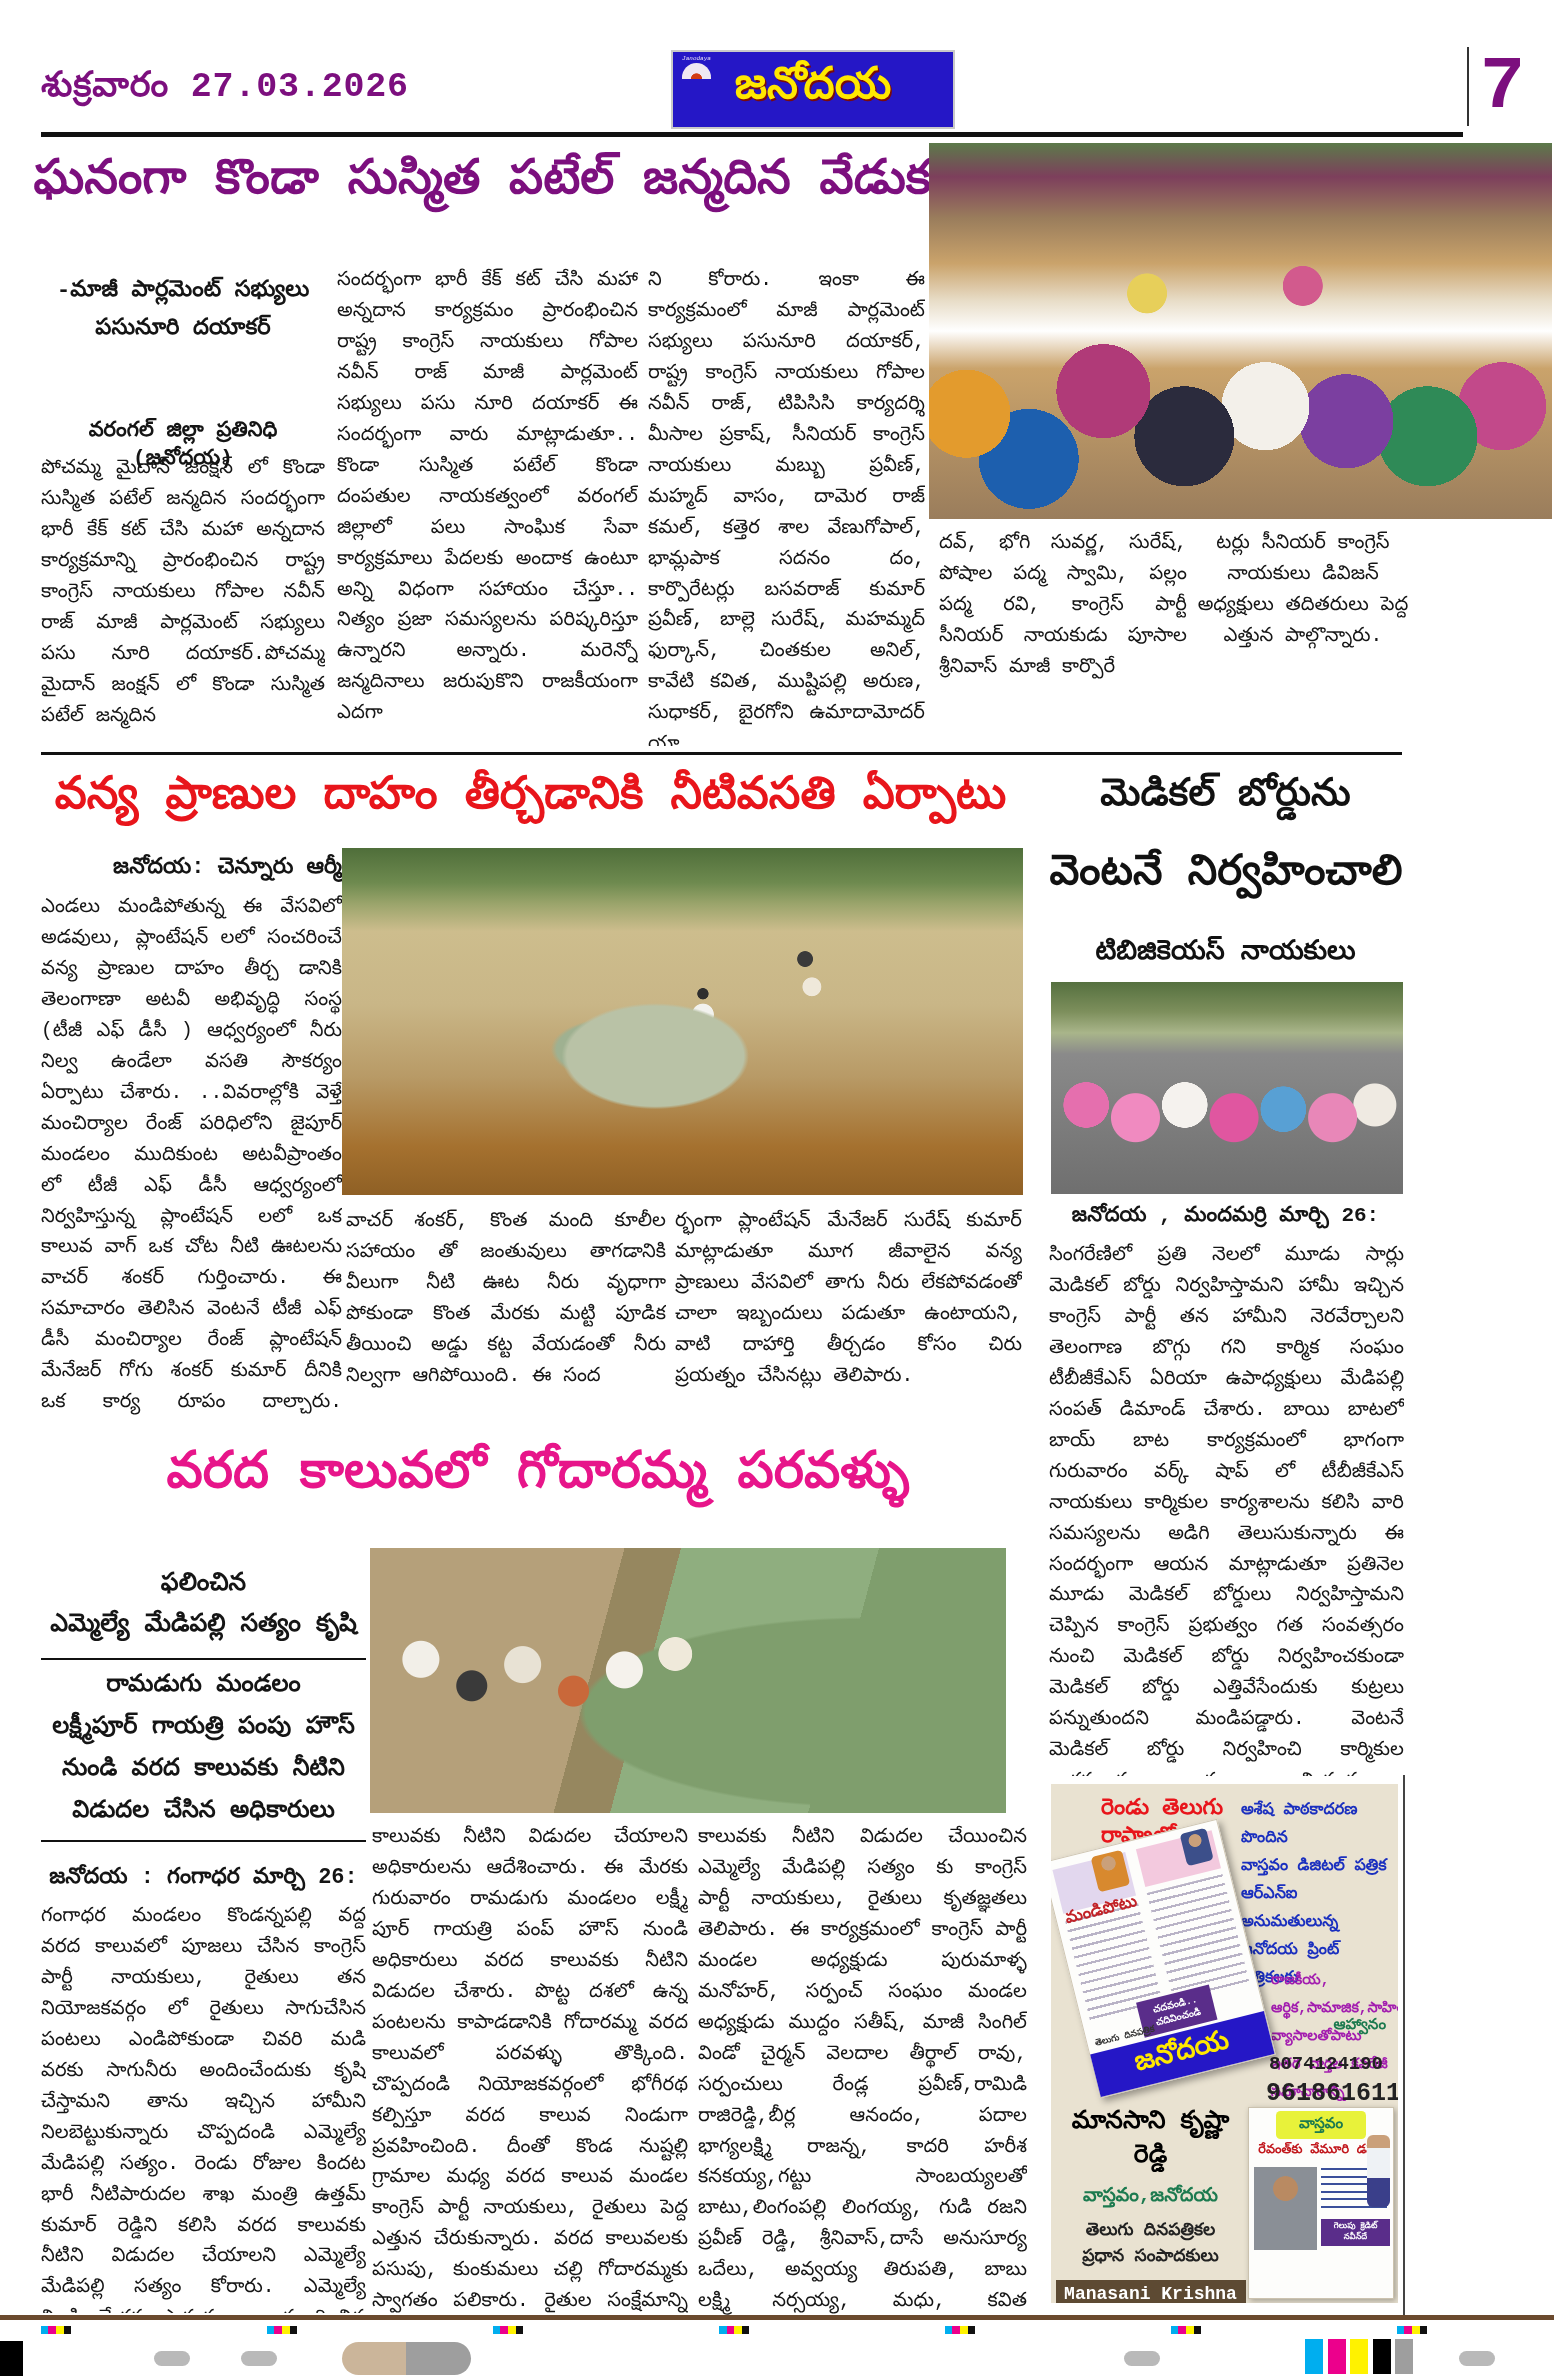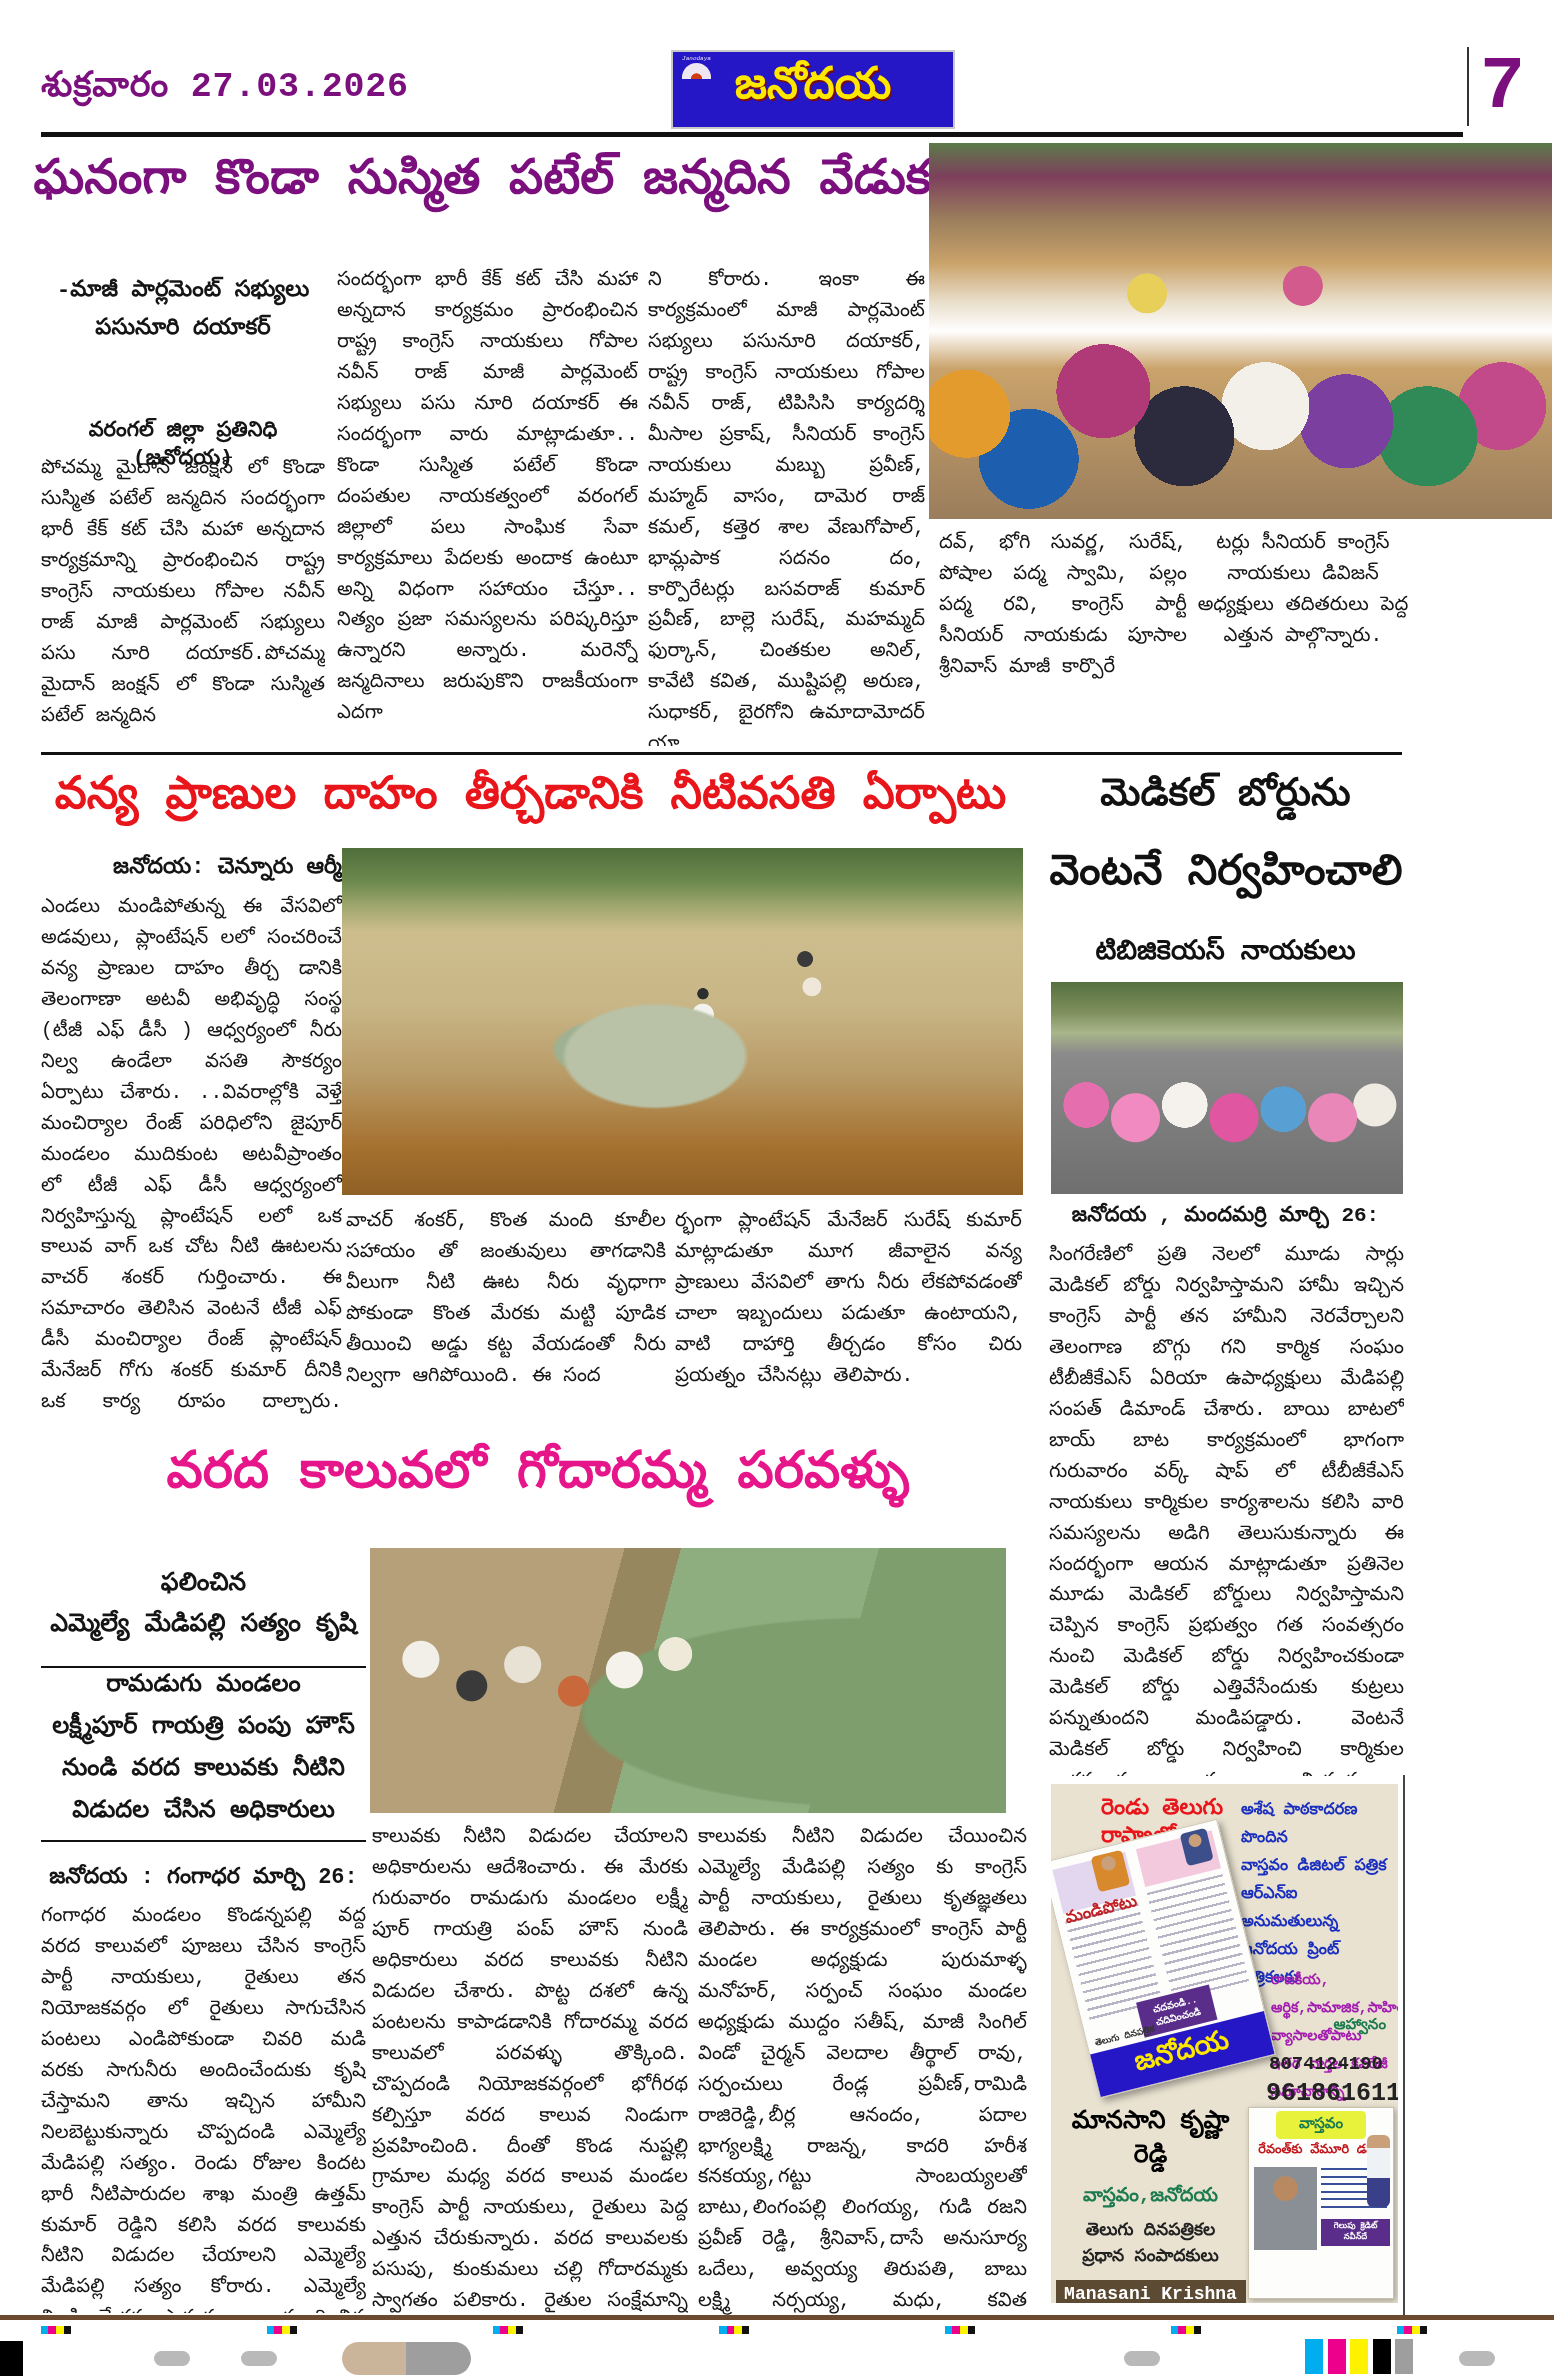--- a/index.html
+++ b/index.html
@@ -83,21 +83,21 @@
        radial-gradient(circle at 66% 60%, #58a0d4 0 22.6px, rgba(0,0,0,0) 23px),
        radial-gradient(circle at 80% 64%, #e887b8 0 24px, rgba(0,0,0,0) 25px),
        radial-gradient(circle at 92% 58%, #efeae2 0 21px, rgba(0,0,0,0) 22px),
        linear-gradient(to bottom, #55703f 0%, #7d8f5c 14%, #a9b58a 24%, #8a8a8a 34%, #6f6f6f 100%);}
   #a3-dateline{left:1049px;top:1203px;width:353px;font-size:21px;font-weight:700;text-align:center;}
   #a3-body{left:1049px;top:1240px;width:355px;height:536px;}
 
   
   #a4-headline{left:34px;top:1443px;width:1008px;font-size:51px;font-weight:800;color:#e7158a;text-align:center;}
   #a4-deck1{left:41px;top:1563px;width:325px;font-size:25px;font-weight:700;text-align:center;line-height:1.65;
-            padding-bottom:20px;border-bottom:2.3px solid #111;}
+            padding-bottom:12px;border-bottom:2.3px solid #111;}
   #a4-deck2{left:41px;top:1664px;width:325px;font-size:24px;font-weight:700;text-align:center;line-height:1.75;
             padding-bottom:7.5px;border-bottom:2.3px solid #111;}
   #a4-dateline{left:41px;top:1864px;width:325px;font-size:22px;font-weight:700;text-align:center;}
   #a4-col1{left:41px;top:1901px;width:325px;height:412px;}
   #a4-photo{left:370px;top:1548px;width:636px;height:265px;
      background-color:#8fae7f;
      background-image:
        radial-gradient(circle at 8% 42%, #f2efe8 0 18px, rgba(0,0,0,0) 19px),
        radial-gradient(circle at 16% 52%, #3a3a3a 0 15px, rgba(0,0,0,0) 16px),
        radial-gradient(circle at 24% 44%, #e8e2d4 0 18px, rgba(0,0,0,0) 19px),

